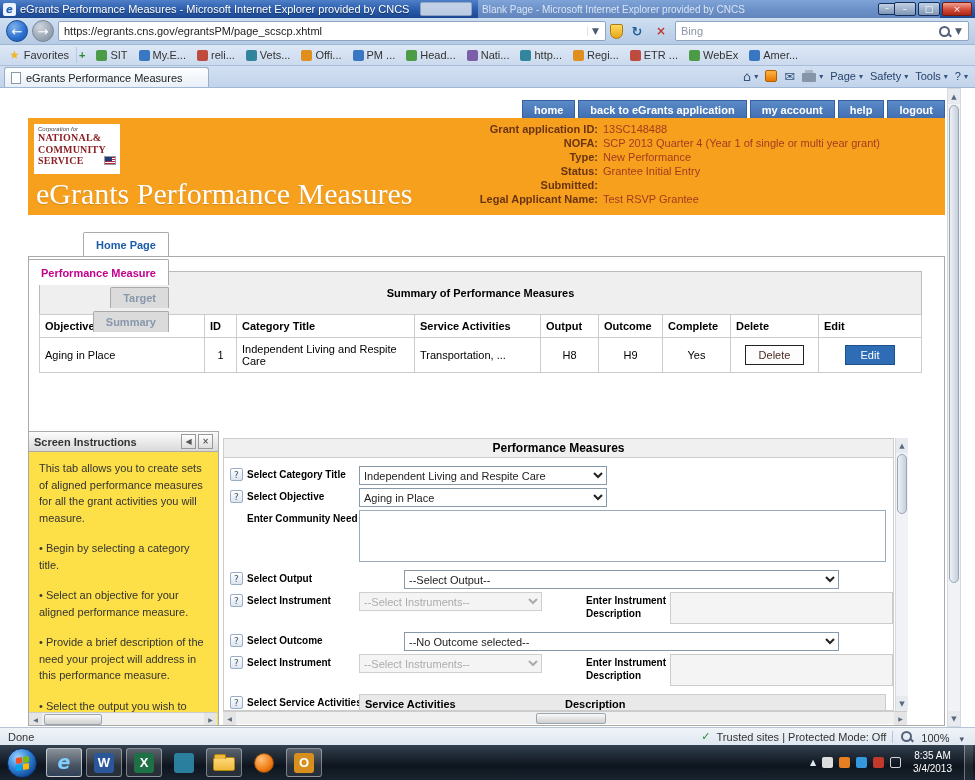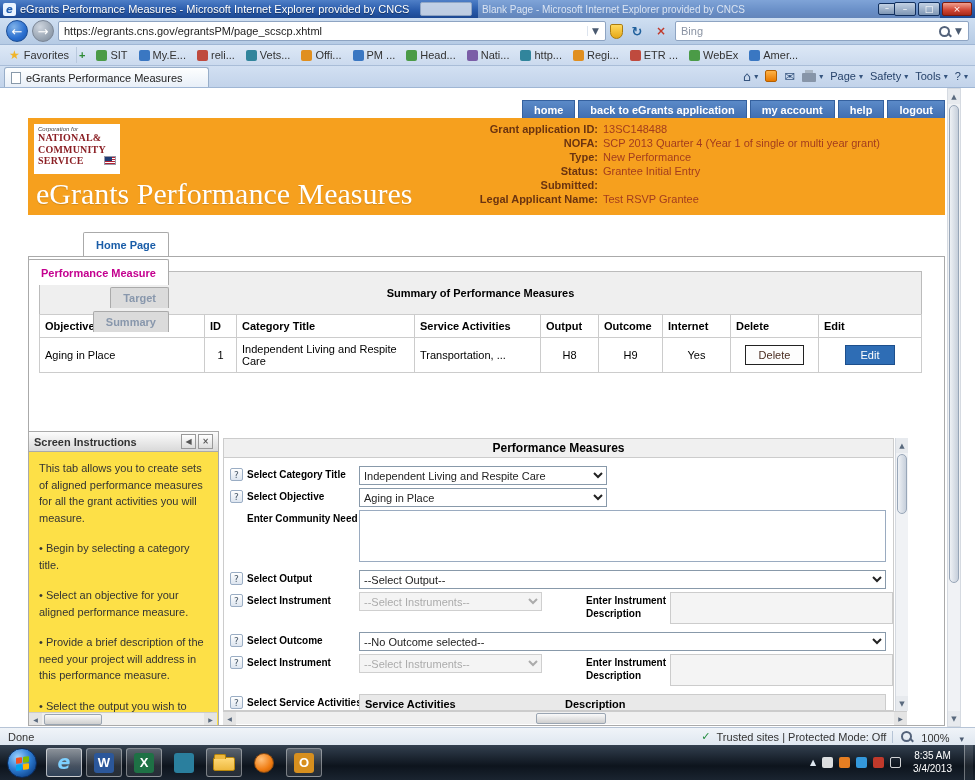--- a/index.html
+++ b/index.html
@@ -157,21 +157,21 @@
   .frow { display:flex; align-items:flex-start; margin:3px 0 0 6px; }
   .frow.mt { margin-top:8px; }
   .q { width:13px; height:13px; border:1px solid #9aadc4; border-radius:2px;
     background:linear-gradient(#fff,#dde5ef); font-size:9px; color:#456; text-align:center;
     line-height:12px; margin:2px 4px 0 0; flex:none; }
   .qspace { width:17px; flex:none; }
   .flabel { font-weight:bold; font-size:10px; width:112px; flex:none; padding-top:3px; white-space:nowrap; }
   select { font-size:11px; height:19px; border:1px solid #89a; background:#fff;
     font-family:"Liberation Sans", sans-serif; color:#222; }
   select:disabled { color:#888; background:#f0f0f0; border-color:#bbb; }
-  .w-narrow { width:248px; } .w-wide { width:527px; } .w-instr { width:188px; }
+  .w-narrow { width:248px; } .w-wide { width:435px;margin-left:45px; } .w-instr { width:188px; }
   textarea { font-family:"Liberation Sans", sans-serif; font-size:11px; border:1px solid #9aabc0;
     resize:none; overflow-y:scroll; }
   .community { width:527px; height:52px; }
   .desc-label { font-weight:bold; font-size:10px; width:84px; margin-left:44px; padding-top:2px;
     line-height:1.3; flex:none; }
   .descta { width:229px; height:32px; background:#f4f4f4; border-color:#ccc; color:#888; }
   .sa-table { width:527px; }
   .sa-head { display:flex; background:#e9e9e9; border:1px solid #ccc; font-weight:bold; padding:3px 5px; }
   .sa-col1 { width:200px; flex:none; }
 
@@ -436,21 +436,21 @@
               <col>
           </colgroup>
           <tbody>
               <tr>
             <th>Objective</th>
             <th>ID</th>
             <th>Category Title</th>
             <th>Service Activities</th>
             <th>Output</th>
             <th>Outcome</th>
-            <th>Internet</th>
+            <th>Complete</th>
             <th>Delete</th>
             <th>Edit</th>
           </tr>
           <tr>
             <td>Aging in Place</td>
             <td class="tc">1</td>
             <td>Independent Living and Respite Care</td>
             <td>Transportation, ...</td>
             <td class="tc">H8</td>
             <td class="tc">H9</td>

